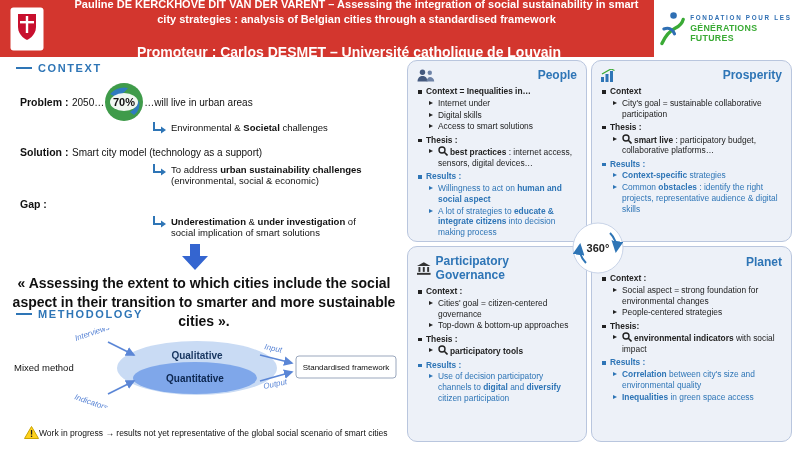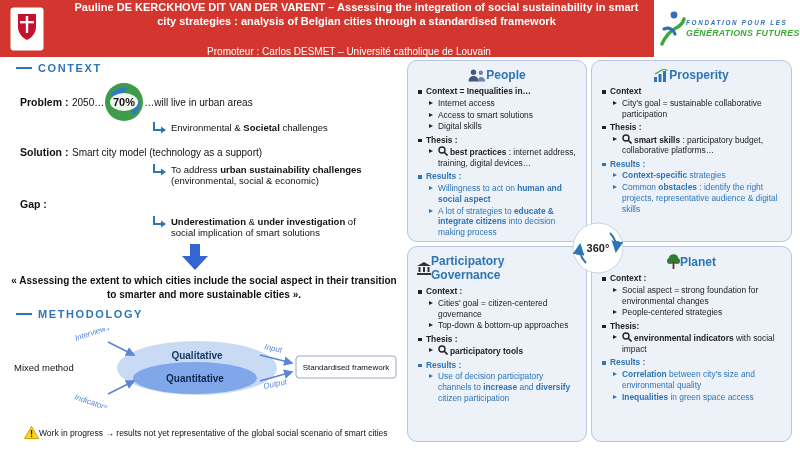--- a/index.html
+++ b/index.html
@@ -5,48 +5,48 @@
   * { margin:0; padding:0; box-sizing:border-box; }
   body { font-family:"Liberation Sans", sans-serif; background:#888; }
   #page { position:relative; width:800px; height:450px; background:#fff; overflow:hidden; }
 
   
   #banner { position:absolute; left:0; top:0; width:654px; height:57px; background:#d3362e;
             display:flex; align-items:center; color:#fff; }
   #crest { margin-left:10px; flex:0 0 auto; }
   #banner-text { flex:1; text-align:center; padding:0 10px; }
   #banner-title { font-size:11px; font-weight:bold; line-height:1.28;margin-left:15px; }
-  #banner-promoter { font-size:10px; font-weight:normal; margin-top:18px; }
+  #banner-promoter { font-size:14px; font-weight:bold; margin-top:18px; }
   #foundation { position:absolute; left:654px; top:0; width:146px; height:57px; background:#fff;
-                display:flex; align-items:center; padding-left:6px;font-style:italic; }
+                display:flex; align-items:center; gap:5px; padding-left:6px; }
   #foundation-line1 { font-size:6.3px; font-weight:bold; letter-spacing:1.7px; color:#2f6fb3; }
   #foundation-line2 { font-size:8.8px; font-weight:bold; letter-spacing:0.3px; color:#3aaa35; margin-top:2px; }
 
   
   .sec-heading { position:absolute; color:#2e75b6; font-weight:bold; font-size:11px;
                  letter-spacing:1.6px; display:flex; align-items:center; gap:6px; }
   .sec-dash { width:16px; border-top:2.5px solid #2e75b6; }
   .row { position:absolute; display:flex; align-items:center; gap:0; font-size:10px; color:#111; }
   .lbl { font-weight:bold; min-width:52px; font-size:10.5px; }
   .sub { position:absolute; display:flex; gap:5px; font-size:9.5px; color:#111; align-items:flex-start; }
   .sub .elbow { flex:0 0 auto; margin-top:0; }
-  .quote { position:absolute; left:8px; top:274px; width:392px; font-weight:bold; font-size:10px;
+  .quote { position:absolute; left:8px; top:274px; width:392px; font-weight:bold; font-size:14px;
            text-align:center; line-height:1.35; color:#111; }
   .big-arrow { position:absolute; left:182px; top:244px; }
   .note { position:absolute; left:24px; top:426px; display:flex; align-items:center; 
           font-size:8.5px; color:#111; }
 
   
   .box { position:absolute; background:#edf1f8; border:1px solid #b9c6de; border-radius:10px;
          padding:7px 9px; }
   #box-people      { left:407px; top:60px;  width:180px; height:182px; }
   #box-prosperity  { left:591px; top:60px;  width:201px; height:182px; }
   #box-governance  { left:407px; top:246px; width:180px; height:196px; }
   #box-planet      { left:591px; top:246px; width:201px; height:196px; }
-  .box-title-row { display:flex; align-items:center; justify-content:center; margin-bottom:4px; }
+  .box-title-row { display:flex; align-items:center; justify-content:space-between; gap:5px; margin-bottom:4px; }
   .box-title { color:#2e75b6; font-weight:bold; font-size:12px; }
   .box ul { list-style:none; font-size:8.4px; color:#222; line-height:1.28; }
   li.l1 { position:relative; padding-left:9px; margin-top:2.5px; }
   li.l1::before { content:""; position:absolute; left:1px; top:4px; width:3.5px; height:3.5px;
                   background:currentColor; }
   li.l2 { position:relative; padding-left:9px; margin-left:12px; margin-top:1px; }
   li.l2::before { content:""; position:absolute; left:0; top:3px; width:0; height:0;
                   border-left:4.5px solid currentColor; border-top:2.8px solid transparent;
                   border-bottom:2.8px solid transparent; }
   li.head { font-weight:bold; }
@@ -189,29 +189,29 @@
       <svg width="18" height="13" viewBox="0 0 18 13">
         <circle cx="5.5" cy="3.2" r="2.7" fill="#44597e"></circle>
         <path d="M0.5 12.5 C0.5 8.8 3 7 5.5 7 C8 7 10.5 8.8 10.5 12.5 Z" fill="#44597e"></path>
         <circle cx="12.8" cy="3.8" r="2.2" fill="#6d82a6"></circle>
         <path d="M9.5 12.5 C9.8 9.5 11.4 8 13 8 C15 8 17.2 9.6 17.2 12.5 Z" fill="#6d82a6"></path>
       </svg>
       <span class="box-title">People</span>
     </div>
     <ul>
       <li class="l1 head">Context = Inequalities in…</li>
-      <li class="l2">Internet access</li>
+      <li class="l2">Internet under</li>
+      <li class="l2">Digital skills</li>
       <li class="l2">Access to smart solutions</li>
-      <li class="l2">Digital skills</li>
       <li class="l1 head">Thesis :</li>
       <li class="l2">
         <svg class="mag" width="10" height="10" viewBox="0 0 10 10">
           <circle cx="4" cy="4" r="3" fill="none" stroke="#222" stroke-width="1.4"></circle>
           <line x1="6.3" y1="6.3" x2="9.5" y2="9.5" stroke="#222" stroke-width="1.6"></line>
-        </svg><span><span style="font-weight: bold;">best practices</span><span> : internet address, training, digital devices…</span></span>
+        </svg><span><span style="font-weight: bold;">best practices</span><span> : internet access, sensors, digital devices…</span></span>
       </li>
       <li class="l1 head blue">Results :</li>
       <li class="l2 blue"><span>Willingness to act on </span><span style="font-weight: bold;">human and social aspect</span></li>
       <li class="l2 blue"><span>A lot of strategies to </span><span style="font-weight: bold;">educate &amp; integrate citizens</span><span> into decision making process</span></li>
     </ul>
   </div>
 
   <div class="box" id="box-prosperity">
     <div class="box-title-row">
       <svg width="15" height="13" viewBox="0 0 15 13">
@@ -223,21 +223,21 @@
       <span class="box-title">Prosperity</span>
     </div>
     <ul>
       <li class="l1 head">Context</li>
       <li class="l2">City's goal = sustainable collaborative participation</li>
       <li class="l1 head">Thesis :</li>
       <li class="l2">
         <svg class="mag" width="10" height="10" viewBox="0 0 10 10">
           <circle cx="4" cy="4" r="3" fill="none" stroke="#222" stroke-width="1.4"></circle>
           <line x1="6.3" y1="6.3" x2="9.5" y2="9.5" stroke="#222" stroke-width="1.6"></line>
-        </svg><span><span style="font-weight: bold;">smart skills</span><span> : participatory budget, collaborative platforms…</span></span>
+        </svg><span><span style="font-weight: bold;">smart live</span><span> : participatory budget, collaborative platforms…</span></span>
       </li>
       <li class="l1 head blue">Results :</li>
       <li class="l2 blue"><span style="font-weight: bold;">Context-specific</span><span> strategies</span></li>
       <li class="l2 blue"><span>Common </span><span style="font-weight: bold;">obstacles</span><span> : identify the right projects, representative audience &amp; digital skills</span></li>
     </ul>
   </div>
 
   <div class="box" id="box-governance">
     <div class="box-title-row">
       <svg width="14" height="13" viewBox="0 0 14 13">
@@ -254,21 +254,21 @@
       <li class="l2">Cities' goal = citizen-centered governance</li>
       <li class="l2">Top-down &amp; bottom-up approaches</li>
       <li class="l1 head">Thesis :</li>
       <li class="l2">
         <svg class="mag" width="10" height="10" viewBox="0 0 10 10">
           <circle cx="4" cy="4" r="3" fill="none" stroke="#222" stroke-width="1.4"></circle>
           <line x1="6.3" y1="6.3" x2="9.5" y2="9.5" stroke="#222" stroke-width="1.6"></line>
         </svg><span><span style="font-weight: bold;">participatory tools</span></span>
       </li>
       <li class="l1 head blue">Results :</li>
-      <li class="l2 blue"><span>Use of decision participatory channels to </span><span style="font-weight: bold;">increase</span><span> and </span><span style="font-weight: bold;">diversify</span><span> citizen participation</span></li>
+      <li class="l2 blue"><span>Use of decision participatory channels to </span><span style="font-weight: bold;">digital</span><span> and </span><span style="font-weight: bold;">diversify</span><span> citizen participation</span></li>
     </ul>
   </div>
 
   <div class="box" id="box-planet">
     <div class="box-title-row">
       <svg width="13" height="15" viewBox="0 0 13 15">
         <circle cx="6.5" cy="5" r="4.8" fill="#2f7d32"></circle>
         <circle cx="3" cy="7" r="3" fill="#2f7d32"></circle>
         <circle cx="10" cy="7" r="3" fill="#2f7d32"></circle>
         <rect x="5.6" y="8" width="1.8" height="7" fill="#5b3a1e"></rect>

